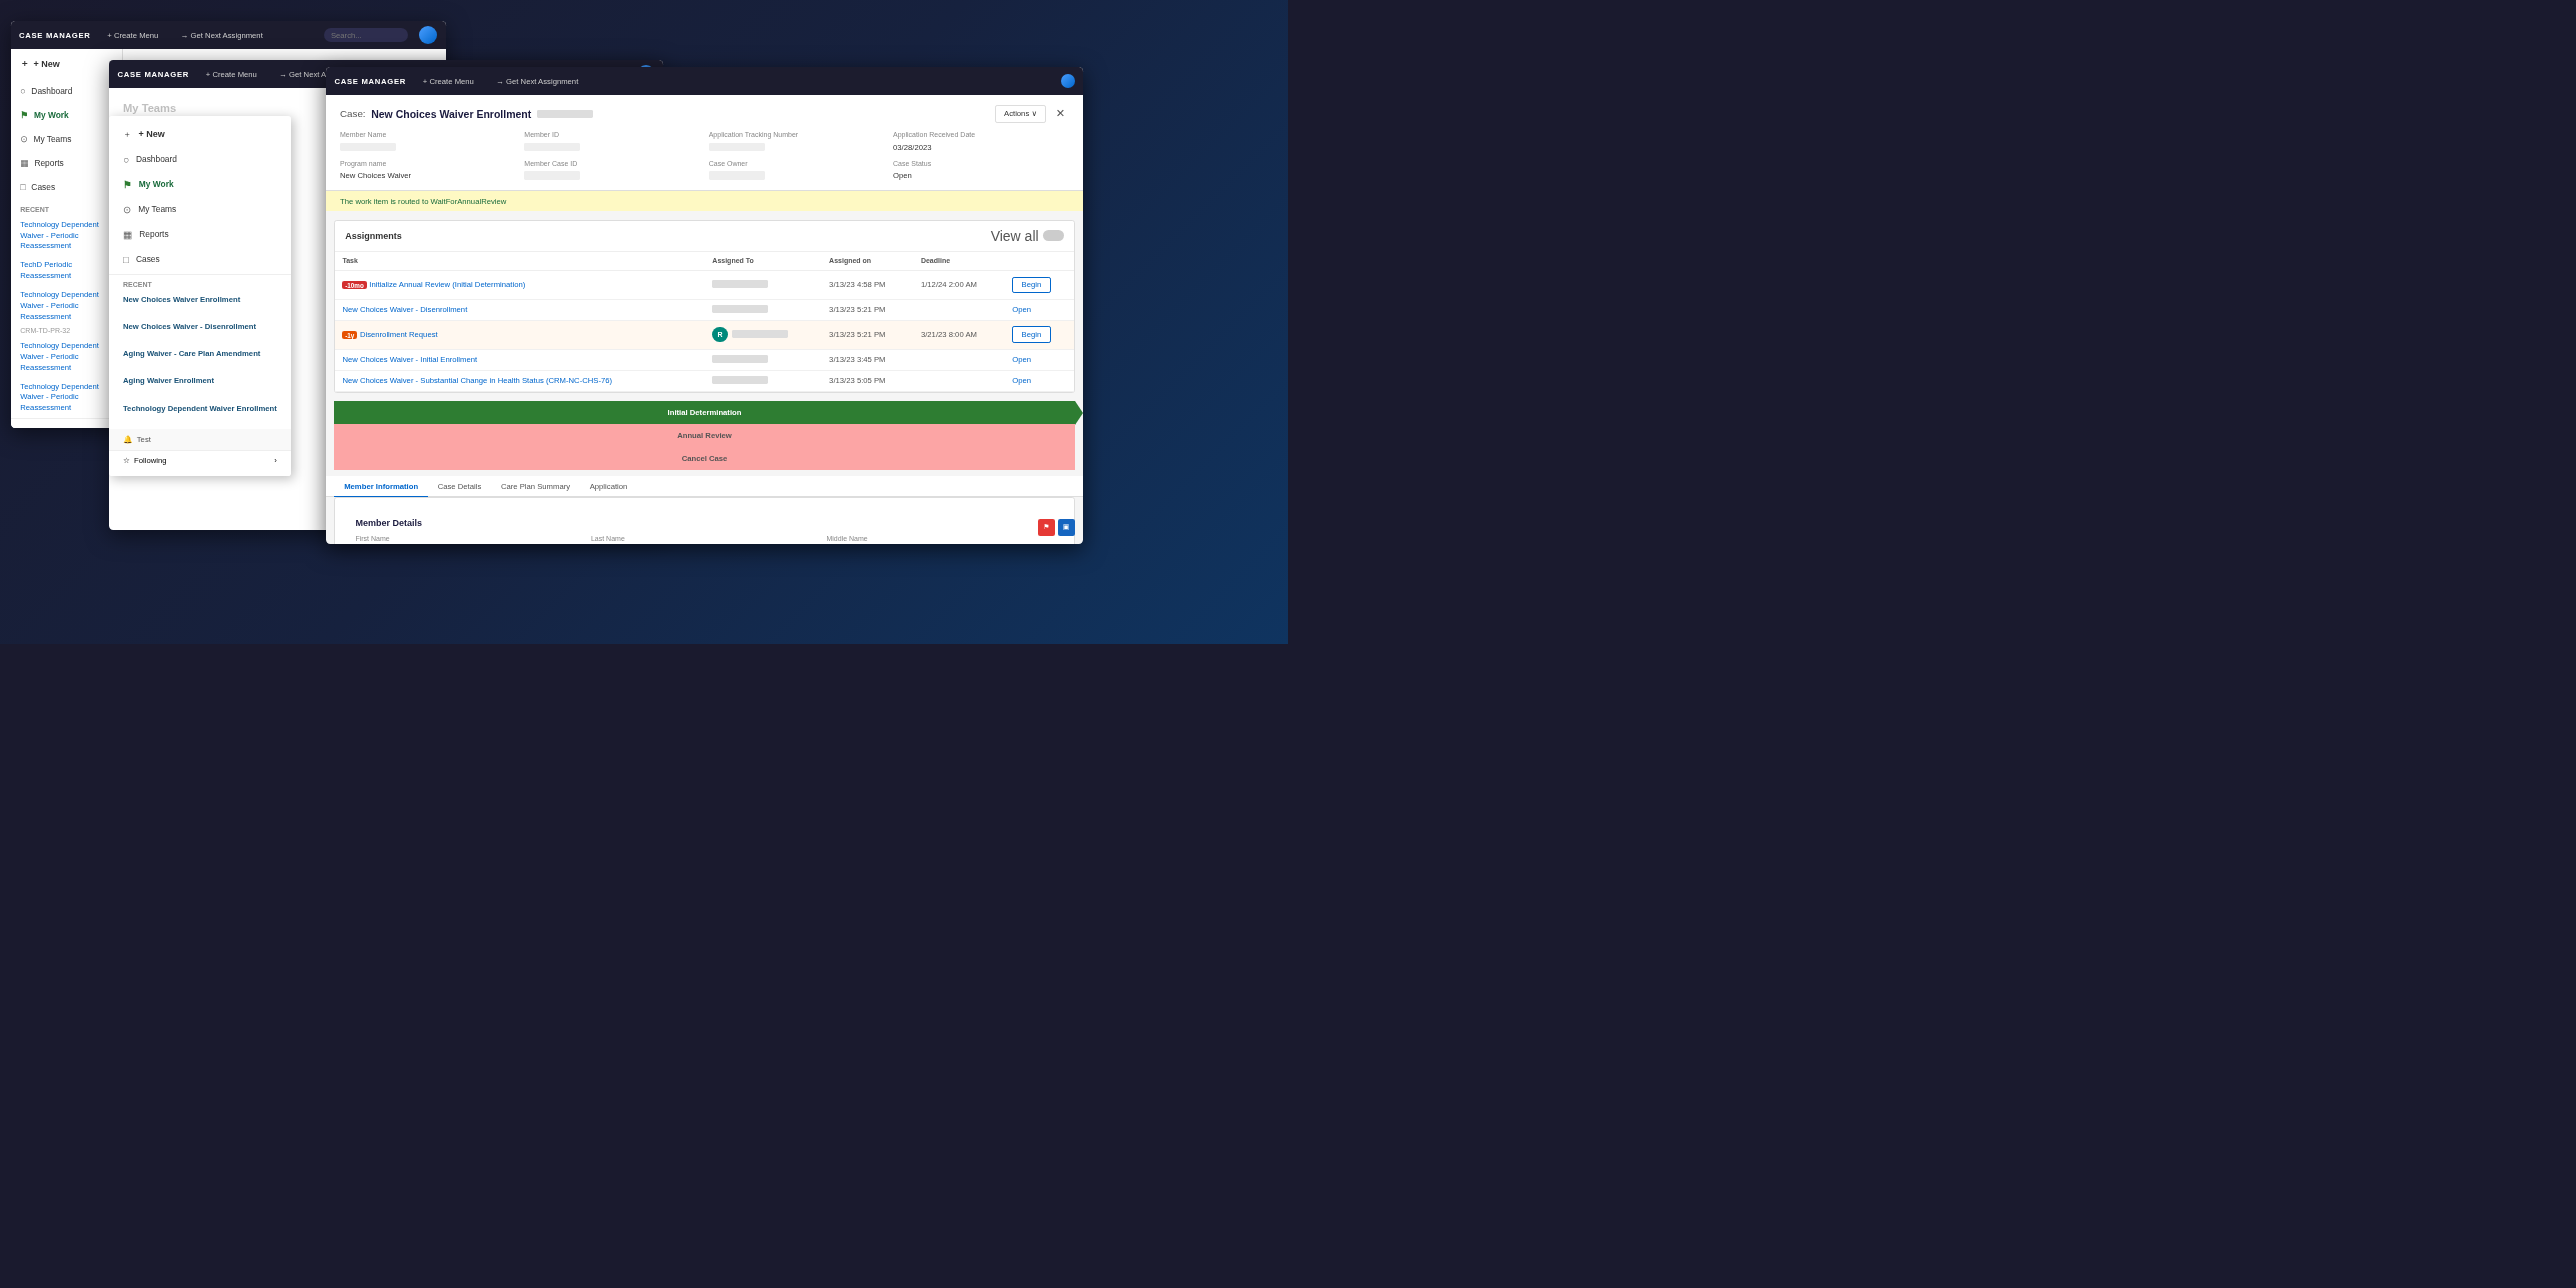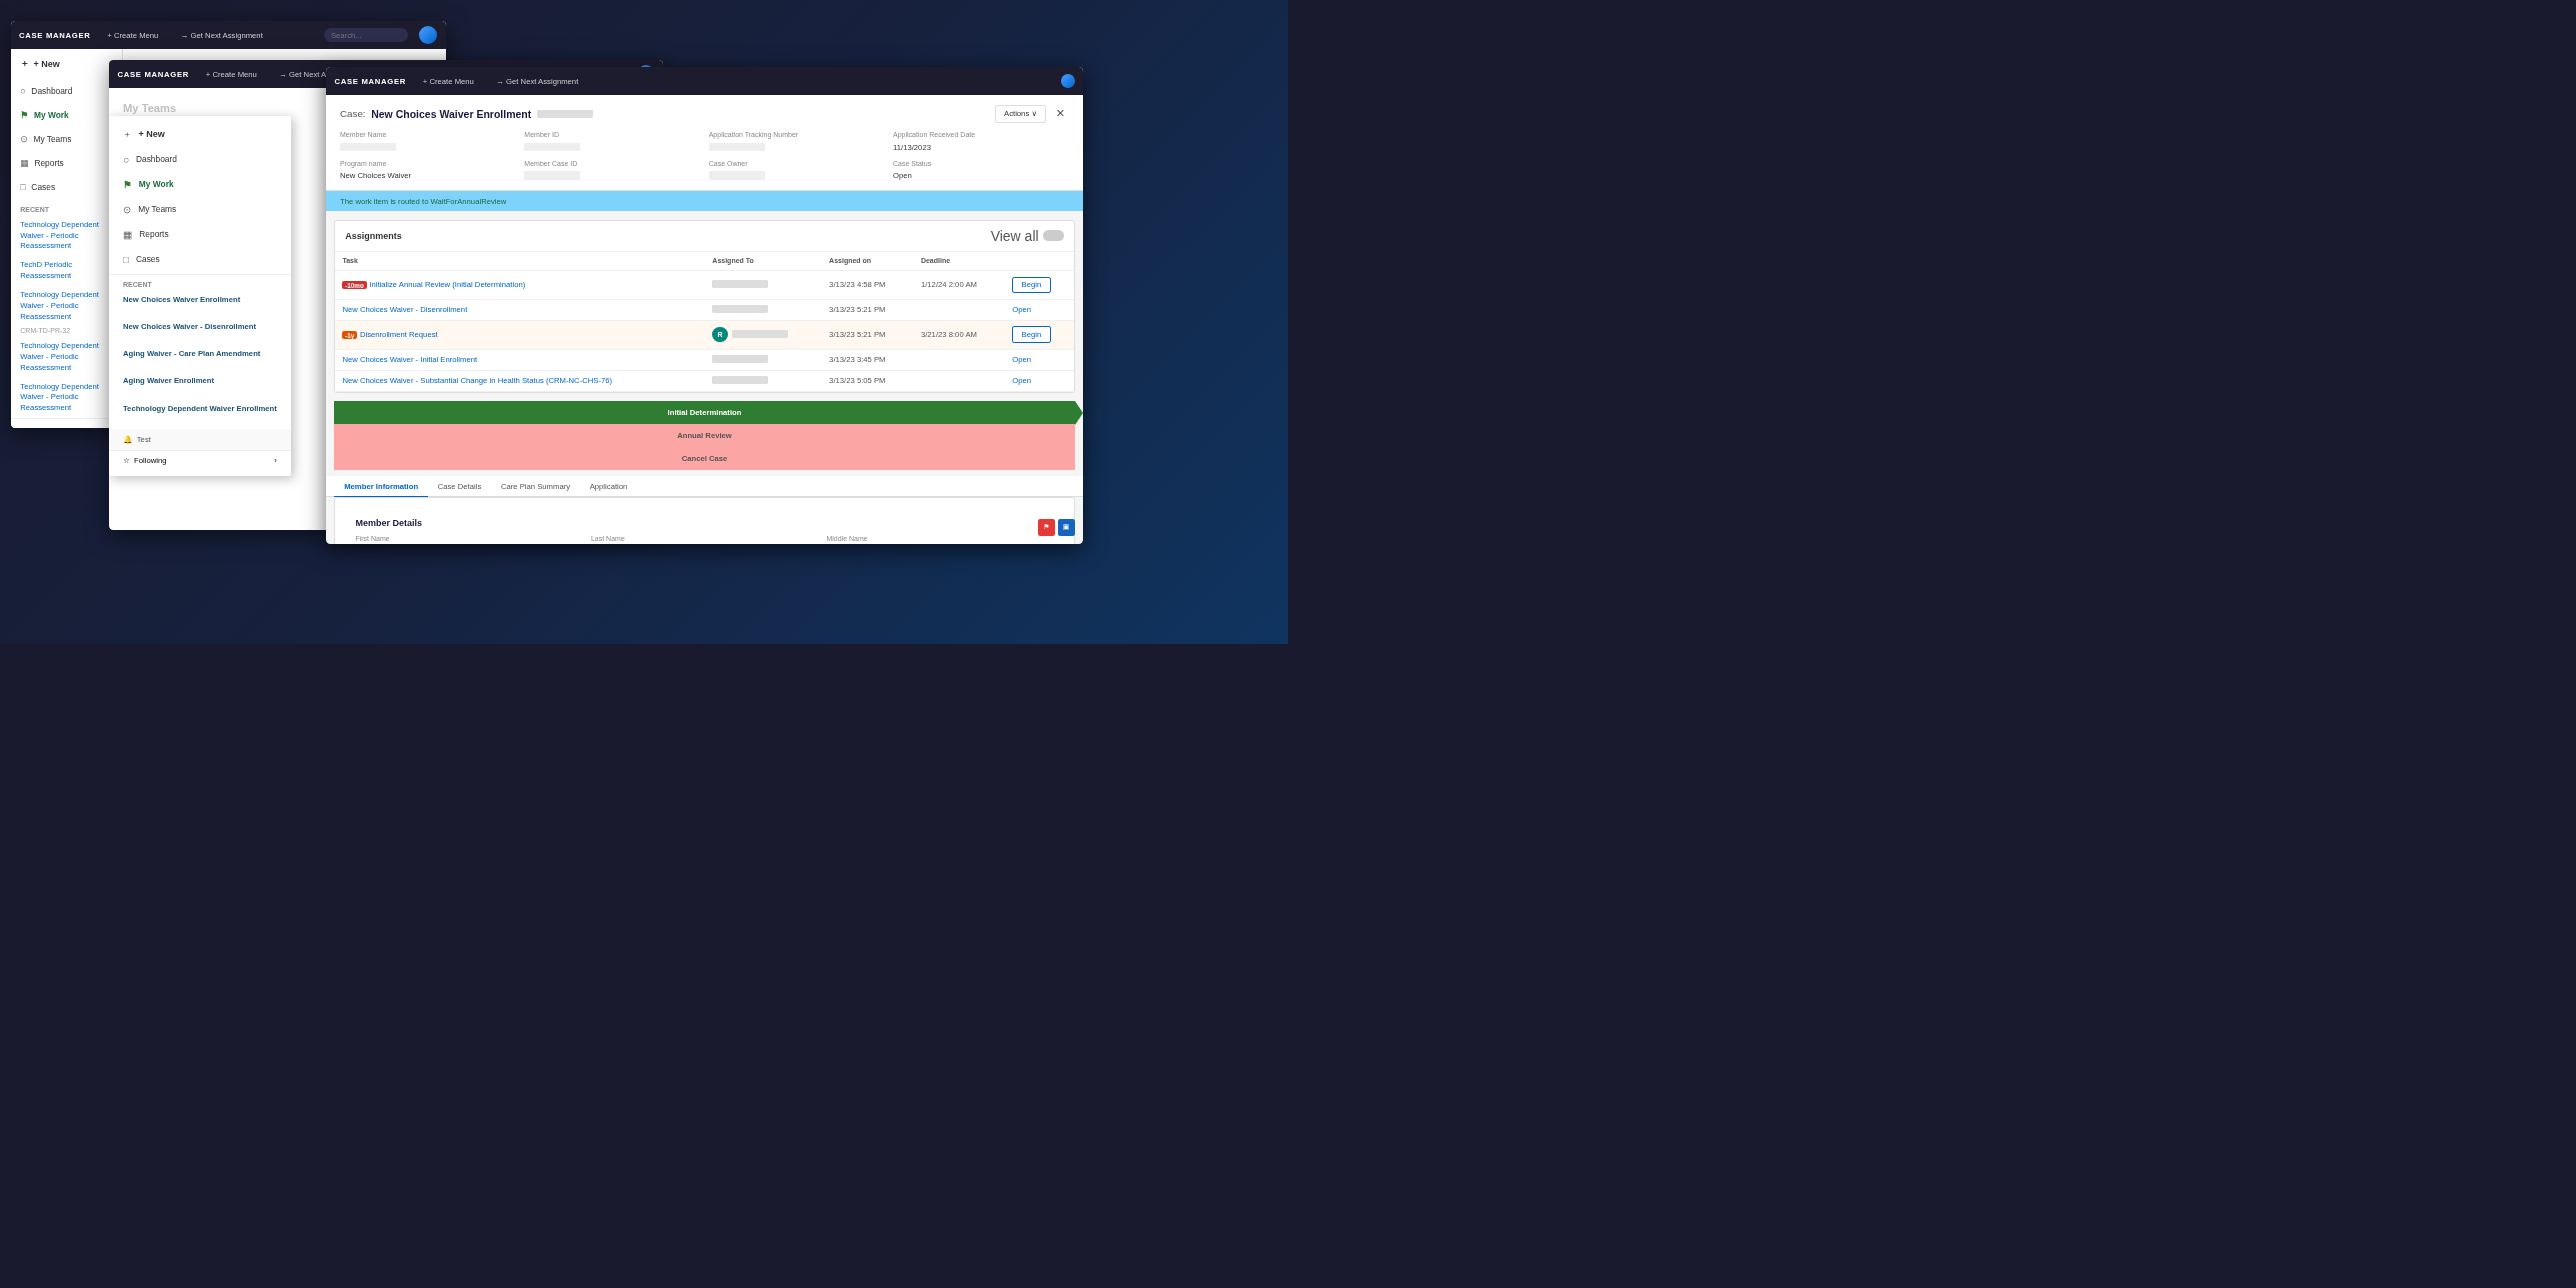--- a/index.html
+++ b/index.html
@@ -121,21 +121,21 @@
     }
     .case-header {
       background: #fff; padding: 9.8px 14px; border-bottom: 0.7px solid #ddd; flex-shrink: 0;
     }
     .case-title { font-size: 10.5px; font-weight: 600; color: #1a1a3e; display: flex; align-items: center; gap: 5.6px; }
     .case-title-label { color: #555; font-weight: 400; font-size: 9.8px; }
     .case-meta { display: grid; grid-template-columns: repeat(4, 1fr); gap: 8.4px; margin-top: 8.4px; }
     .meta-field label { font-size: 7px; color: #888; display: block; margin-bottom: 1.4px; }
     .meta-field span { font-size: 7.7px; color: #333; }
     .meta-field .blur-val { background: #eee; color: transparent; border-radius: 1.4px; display: inline-block; width: 56px; height: 8.4px; }
-    .route-info { background: #7dd3fc; padding: 5.6px 14px; font-size: 7.7px; color: #1a6b3c; flex-shrink: 0; }
+    .route-info { background: #fef9c3; padding: 5.6px 14px; font-size: 7.7px; color: #1a6b3c; flex-shrink: 0; }
 
     
     .assignments-panel { background: #fff; margin: 8.4px; border-radius: 2.8px; border: 0.7px solid #ddd; flex-shrink: 0; }
     .assign-header { display: flex; align-items: center; justify-content: space-between; padding: 7px 9.8px; border-bottom: 0.7px solid #eee; }
     .assign-title { font-size: 9px; font-weight: 600; color: #333; }
     .assign-viewall { display: flex; align-items: center; gap: 4.2px; font-size: 14px; color: #555; }
     .toggle { width: 21px; height: 11.2px; background: #ccc; border-radius: 5.6px; cursor: pointer; }
     .assign-table { width: 100%; border-collapse: collapse; font-size: 7.7px; }
     .assign-table th { padding: 5.6px 7px; text-align: left; color: #555; font-weight: 600; border-bottom: 0.7px solid #eee; font-size: 7px; }
     .assign-table td { padding: 5.6px 7px; border-bottom: 0.7px solid #f0f0f0; }
@@ -453,21 +453,21 @@
       <div class="meta-field">
         <label>Member ID</label>
         <span class="blur-val">&nbsp;</span>
       </div>
       <div class="meta-field">
         <label>Application Tracking Number</label>
         <span class="blur-val">&nbsp;</span>
       </div>
       <div class="meta-field">
         <label>Application Received Date</label>
-        <span>11/13/2023</span>
+        <span>03/28/2023</span>
       </div>
       <div class="meta-field">
         <label>Program name</label>
         <span>New Choices Waiver</span>
       </div>
       <div class="meta-field">
         <label>Member Case ID</label>
         <span class="blur-val">&nbsp;</span>
       </div>
       <div class="meta-field">

